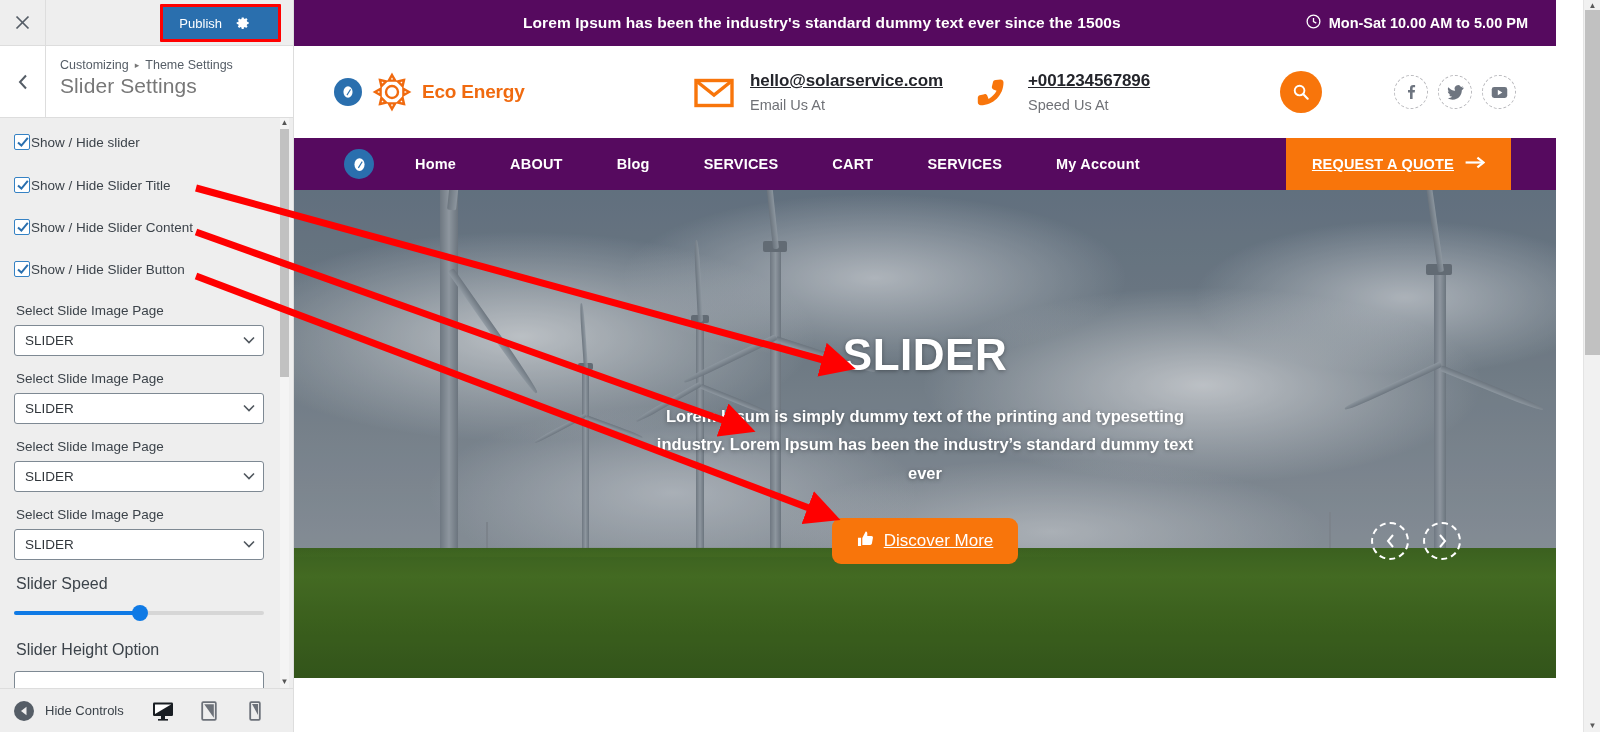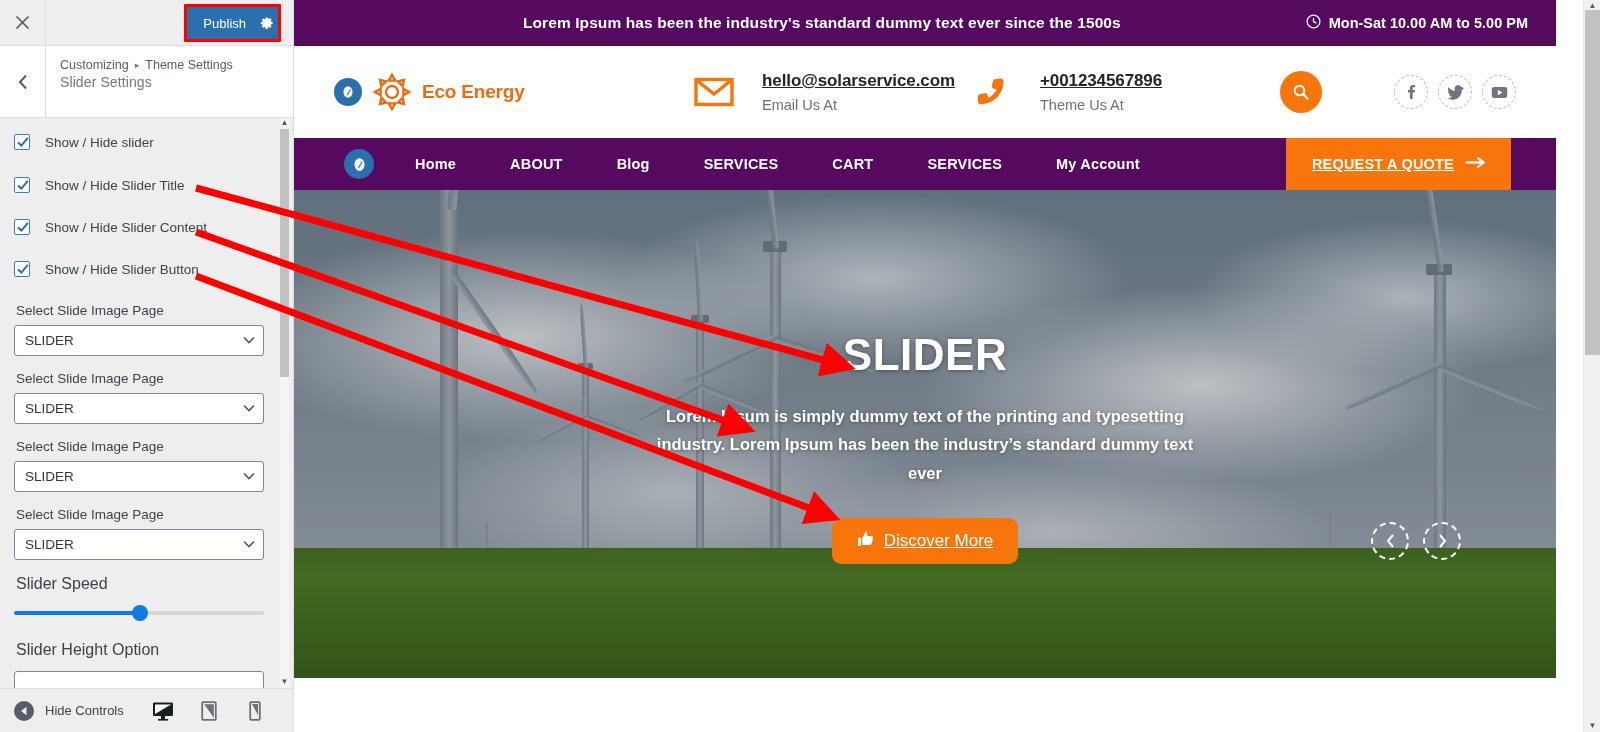--- a/index.html
+++ b/index.html
@@ -35,21 +35,21 @@
   }
   .publish-wrap {
     position: absolute; right: 12px; top: 4px;
     border: 3px solid #ff0000;
     padding: 0;
     border-radius: 1px;
   }
   .publish-btn {
     background: #2a6fae; color: #fff;
     border: none;
-    height: 32px; padding: 0 4px 0 16px;
+    height: 32px; padding: 0 28px 0 16px;
     font-size: 13px; font-family: "Liberation Sans", sans-serif;
     display: flex; align-items: center; gap: 14px; cursor: pointer;
   }
   .gear-ico { display: inline-block; width: 14px; height: 14px; }
 
   .cz-header {
     min-height: 72px;
     background: #fff;
     border-bottom: 1px solid #dddddd;
     display: flex; align-items: stretch;
@@ -61,31 +61,31 @@
     color: #555d66; font-size: 17px; cursor: pointer;
     background: #fff;
   }
   .cz-titles { padding: 12px 0 10px 14px; }
   .cz-breadcrumb {
     font-size: 12.5px; color: #555d66;
     display: flex; align-items: center; gap: 6px;
     margin-bottom: 2px;
   }
   .cz-breadcrumb .sep { font-size: 9px; color: #777; }
-  .cz-panel-title { font-size: 14px; color: #777777; font-weight: 400; letter-spacing: .1px; }
+  .cz-panel-title { font-size: 21px; color: #777777; font-weight: 400; letter-spacing: .1px; }
 
   .cz-body {
     position: relative;
     flex: 1 1 auto;
     overflow: hidden;
     background: #eeeeee;
     padding: 16px 24px 0 14px;
   }
   .chk-row {
-    display: flex; align-items: flex-end; gap: 15px;
+    display: flex; align-items: flex-end; gap: 1px;
     margin-bottom: 26px;
   }
   .chk-row:first-child { margin-bottom: 27px; }
   .cbx {
     width: 16px; height: 16px; flex: 0 0 16px;
     border: 1px solid #3582c4; background: #fff; border-radius: 2px;
     position: relative; cursor: pointer;
   }
   .cbx svg { position: absolute; left: 1px; top: 0px; }
   .chk-lbl { font-size: 13.5px; color: #3c434a; }
@@ -188,21 +188,21 @@
     padding: 0 0 0 40px;
   }
   .logo-block { display: flex; align-items: center; gap: 10px; width: 360px; }
   .logo-badge {
     width: 28px; height: 28px; border-radius: 50%; background: #2a6fae;
     display: flex; align-items: center; justify-content: center;
   }
   .logo-sun { width: 40px; height: 40px; }
   .logo-text { font-size: 19px; font-weight: 700; color: #f06a0f; letter-spacing: -.2px; }
 
-  .contact-item { display: flex; align-items: center; gap: 28px; }
+  .contact-item { display: flex; align-items: flex-end; gap: 16px; }
   .contact-ico { width: 40px; height: 40px; display: flex; align-items: center; justify-content: center; flex: 0 0 40px; }
   .contact-top { font-size: 17px; font-weight: 700; color: #24252b; text-decoration: underline; letter-spacing: -.1px; }
   .contact-sub { font-size: 14.5px; color: #6f7176; margin-top: 6px; }
   .contact-mail { width: 278px; }
   .contact-phone { width: 300px; }
 
   .search-circle {
     width: 42px; height: 42px; border-radius: 50%; background: #f8750b;
     display: flex; align-items: center; justify-content: center; cursor: pointer;
     margin-left: 8px;
@@ -548,21 +548,21 @@
         </div>
 
         <div class="contact-item contact-phone">
           <span class="contact-ico">
             <svg width="34" height="34" viewBox="0 0 34 34" aria-hidden="true">
               <path d="M25.5 3.5c1.6 0 3 1.2 3 2.9 0 12.6-10.2 22.8-22.8 22.8-1.7 0-2.9-1.4-2.9-3v-4.3c0-1.2.8-2.3 2-2.6l4.6-1.1c1.1-.3 2.3.3 2.8 1.4l1.4 3.3c3.4-1.9 6.2-4.7 8-8.1l-3.3-1.4c-1.1-.5-1.7-1.7-1.4-2.8l1.1-4.6c.3-1.2 1.3-2 2.6-2z" fill="#f8750b"></path>
             </svg>
           </span>
           <span>
             <span class="contact-top">+001234567896</span>
-            <span class="contact-sub" style="display:block">Theme Us At</span>
+            <span class="contact-sub" style="display:block">Speed Us At</span>
           </span>
         </div>
 
         <div class="search-circle">
           <svg width="18" height="18" viewBox="0 0 20 20" aria-hidden="true">
             <circle cx="8.4" cy="8.4" r="5.4" fill="none" stroke="#ffffff" stroke-width="2.1"></circle>
             <line x1="12.6" y1="12.6" x2="17.4" y2="17.4" stroke="#ffffff" stroke-width="2.4" stroke-linecap="round"></line>
           </svg>
         </div>
 

